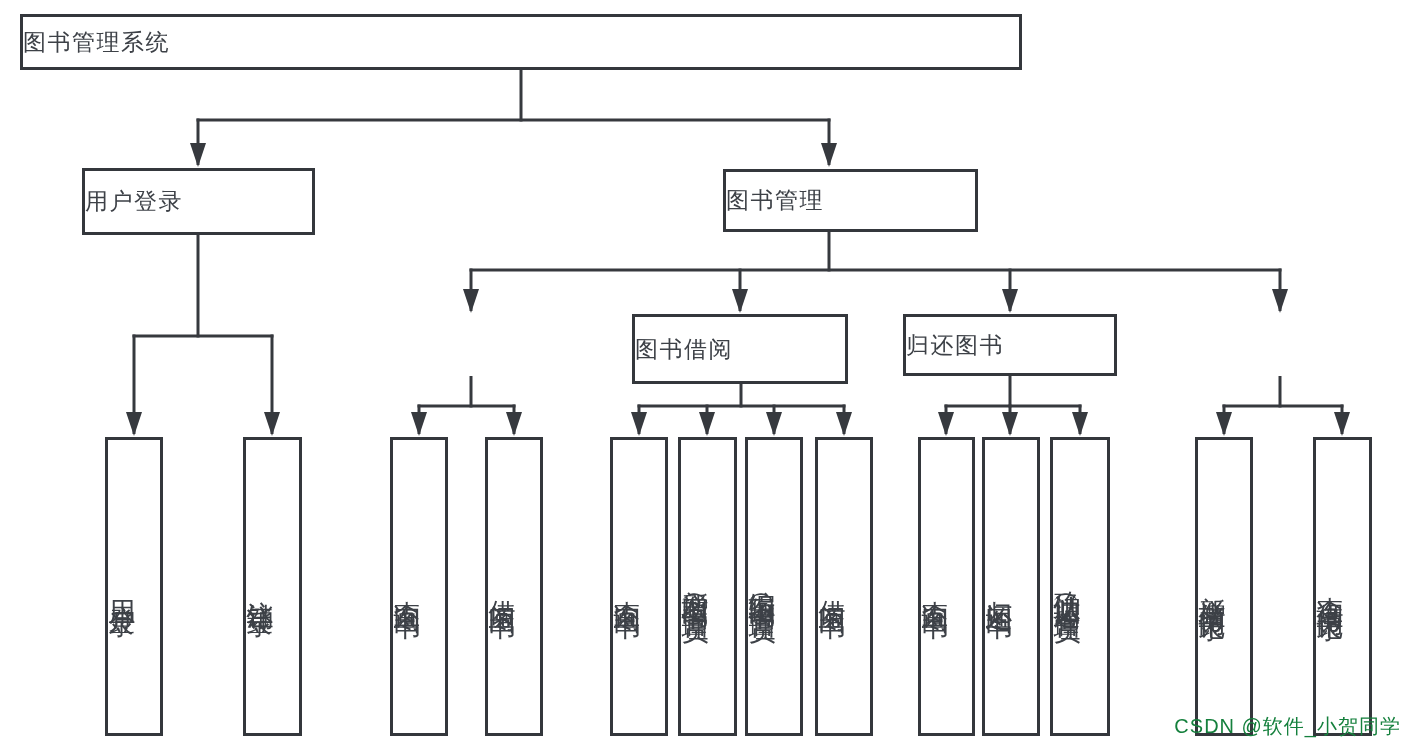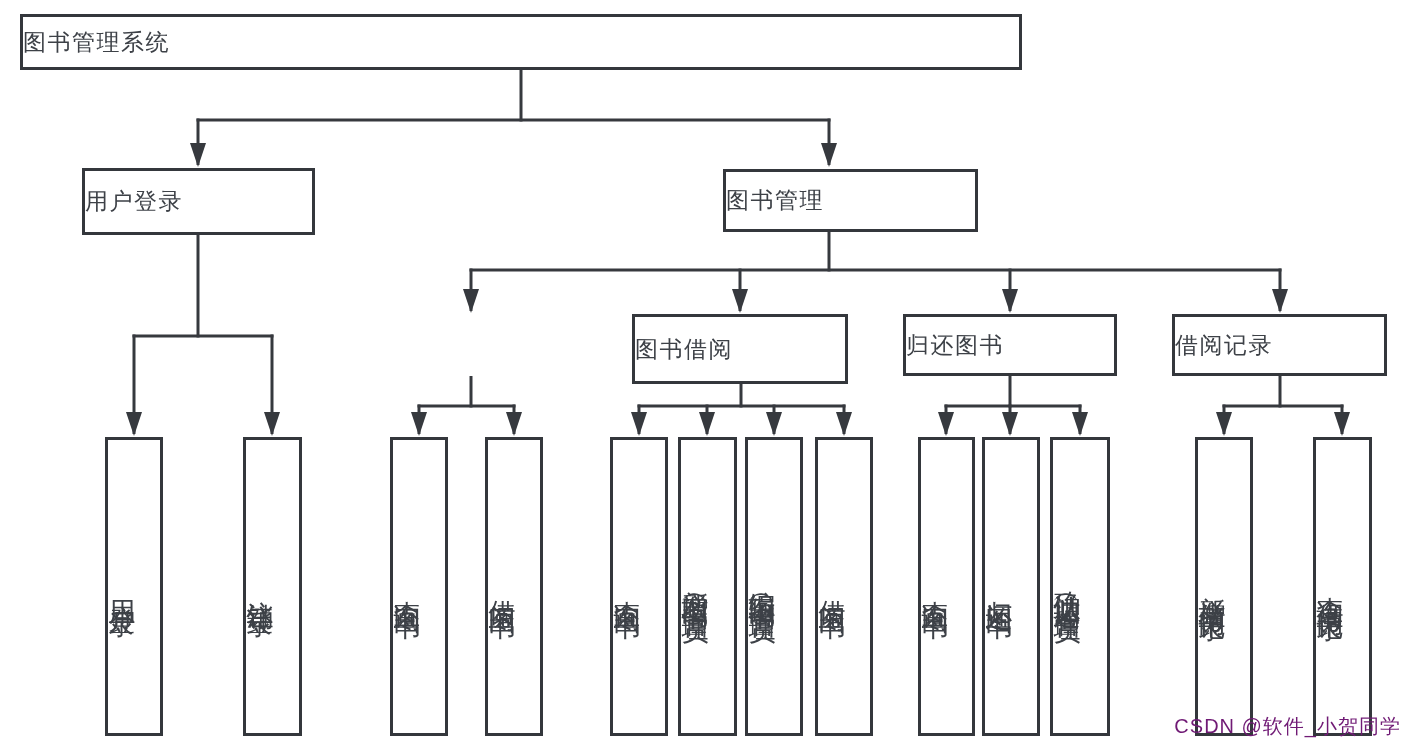--- a/index.html
+++ b/index.html
@@ -62,21 +62,21 @@
   .lf-10 { left: 982px;  width: 58px; }
   .lf-11 { left: 1050px; width: 60px; }
   .lf-12 { left: 1195px; width: 58px; }
   .lf-13 { left: 1313px; width: 59px; }
   .watermark {
     position: absolute;
     right: 4px;
     top: 713px;
     font-size: 20px;
     letter-spacing: 1px;
-    color: #701a75;
+    color: #15803d;
     z-index: 5;
     white-space: nowrap;
   }
 </style>
 </head>
 <body>
 
 <div class="canvas">
 
   <svg class="wires" viewBox="0 0 1405 747" xmlns="http://www.w3.org/2000/svg">
@@ -139,23 +139,20 @@
   <div class="box h-box n-mgmt">
     <span>图书管理</span>
   </div>
 
   <div class="box h-box n-bor">
     <span>图书借阅</span>
   </div>
   <div class="box h-box n-cur">
     <span>归还图书</span>
   </div>
-  <div class="box h-box n-hist">
-    <span>借阅记录</span>
-  </div>
 
   <div class="box v-box leaf lf-1">
     <span>用户登录</span>
   </div>
   <div class="box v-box leaf lf-2">
     <span>注销登录</span>
   </div>
 
   <div class="box v-box leaf lf-3">
     <span>查询图书</span>

